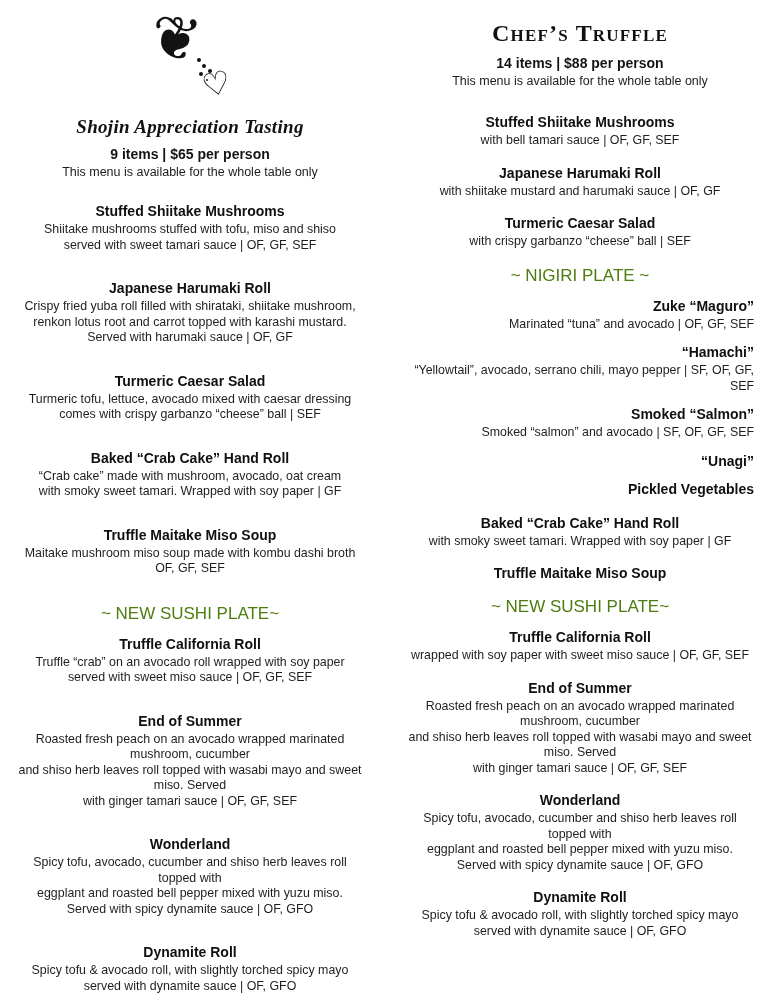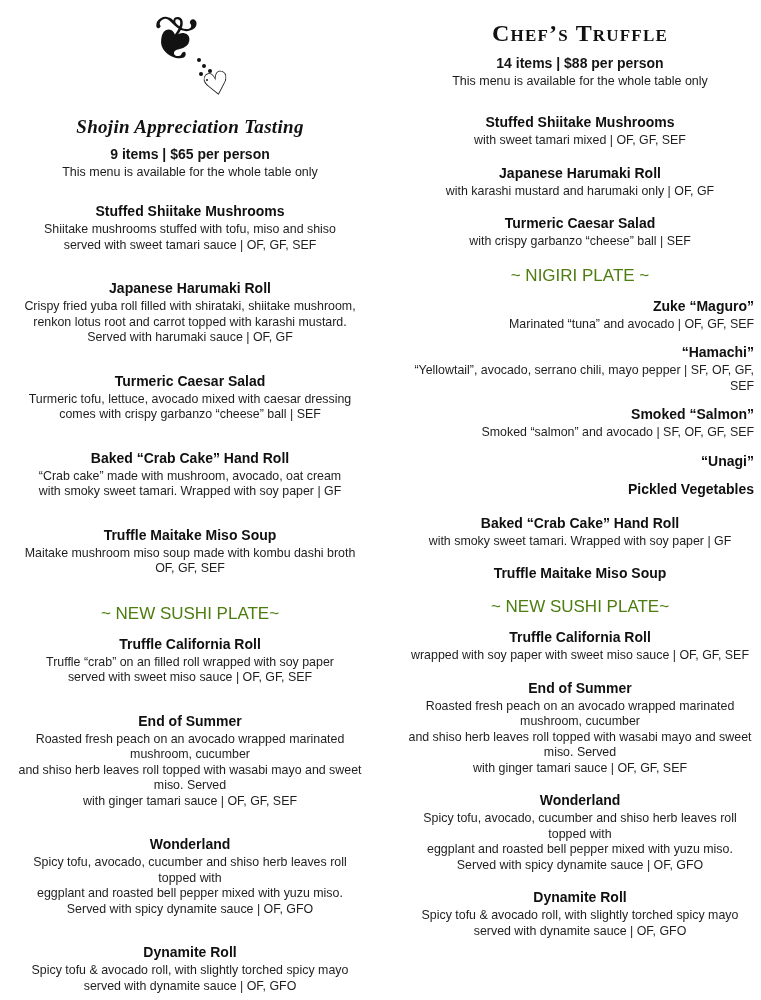--- a/index.html
+++ b/index.html
@@ -79,21 +79,21 @@
           <div class="item">
             <div class="item-title">Truffle Maitake Miso Soup</div>
             <div class="item-desc">Maitake mushroom miso soup made with kombu dashi broth</div>
             <div class="item-desc">OF, GF, SEF</div>
           </div>
         </div>
         <div class="group group-1">
           <div class="group-header">~ NEW SUSHI PLATE~</div>
           <div class="item">
             <div class="item-title">Truffle California Roll</div>
-            <div class="item-desc">Truffle “crab” on an filled roll wrapped with soy paper</div>
+            <div class="item-desc">Truffle “crab” on an avocado roll wrapped with soy paper</div>
             <div class="item-desc">served with sweet miso sauce | OF, GF, SEF</div>
           </div>
           <div class="item">
             <div class="item-title">End of Summer</div>
             <div class="item-desc">Roasted fresh peach on an avocado wrapped marinated mushroom, cucumber</div>
             <div class="item-desc">and shiso herb leaves roll topped with wasabi mayo and sweet miso. Served</div>
             <div class="item-desc">with ginger tamari sauce | OF, GF, SEF</div>
           </div>
           <div class="item">
             <div class="item-title">Wonderland</div>
@@ -112,25 +112,25 @@
   </div>
 
   <div class="col col-right">
     <div class="right-title">Chef’s Truffle</div>
     <div class="pricing">14 items | $88 per person</div>
     <div class="availability">This menu is available for the whole table only</div>
     <div id="right-groups">
         <div class="group group-0">
           <div class="item">
             <div class="item-title">Stuffed Shiitake Mushrooms</div>
-            <div class="item-desc">with sweet tamari mixed | OF, GF, SEF</div>
+            <div class="item-desc">with bell tamari sauce | OF, GF, SEF</div>
           </div>
           <div class="item">
             <div class="item-title">Japanese Harumaki Roll</div>
-            <div class="item-desc">with karashi mustard and harumaki only | OF, GF</div>
+            <div class="item-desc">with shiitake mustard and harumaki sauce | OF, GF</div>
           </div>
           <div class="item">
             <div class="item-title">Turmeric Caesar Salad</div>
             <div class="item-desc">with crispy garbanzo “cheese” ball | SEF</div>
           </div>
         </div>
         <div class="group group-1">
           <div class="group-header">~ NIGIRI PLATE ~</div>
           <div class="item">
             <div class="item-title">Zuke “Maguro”</div>

